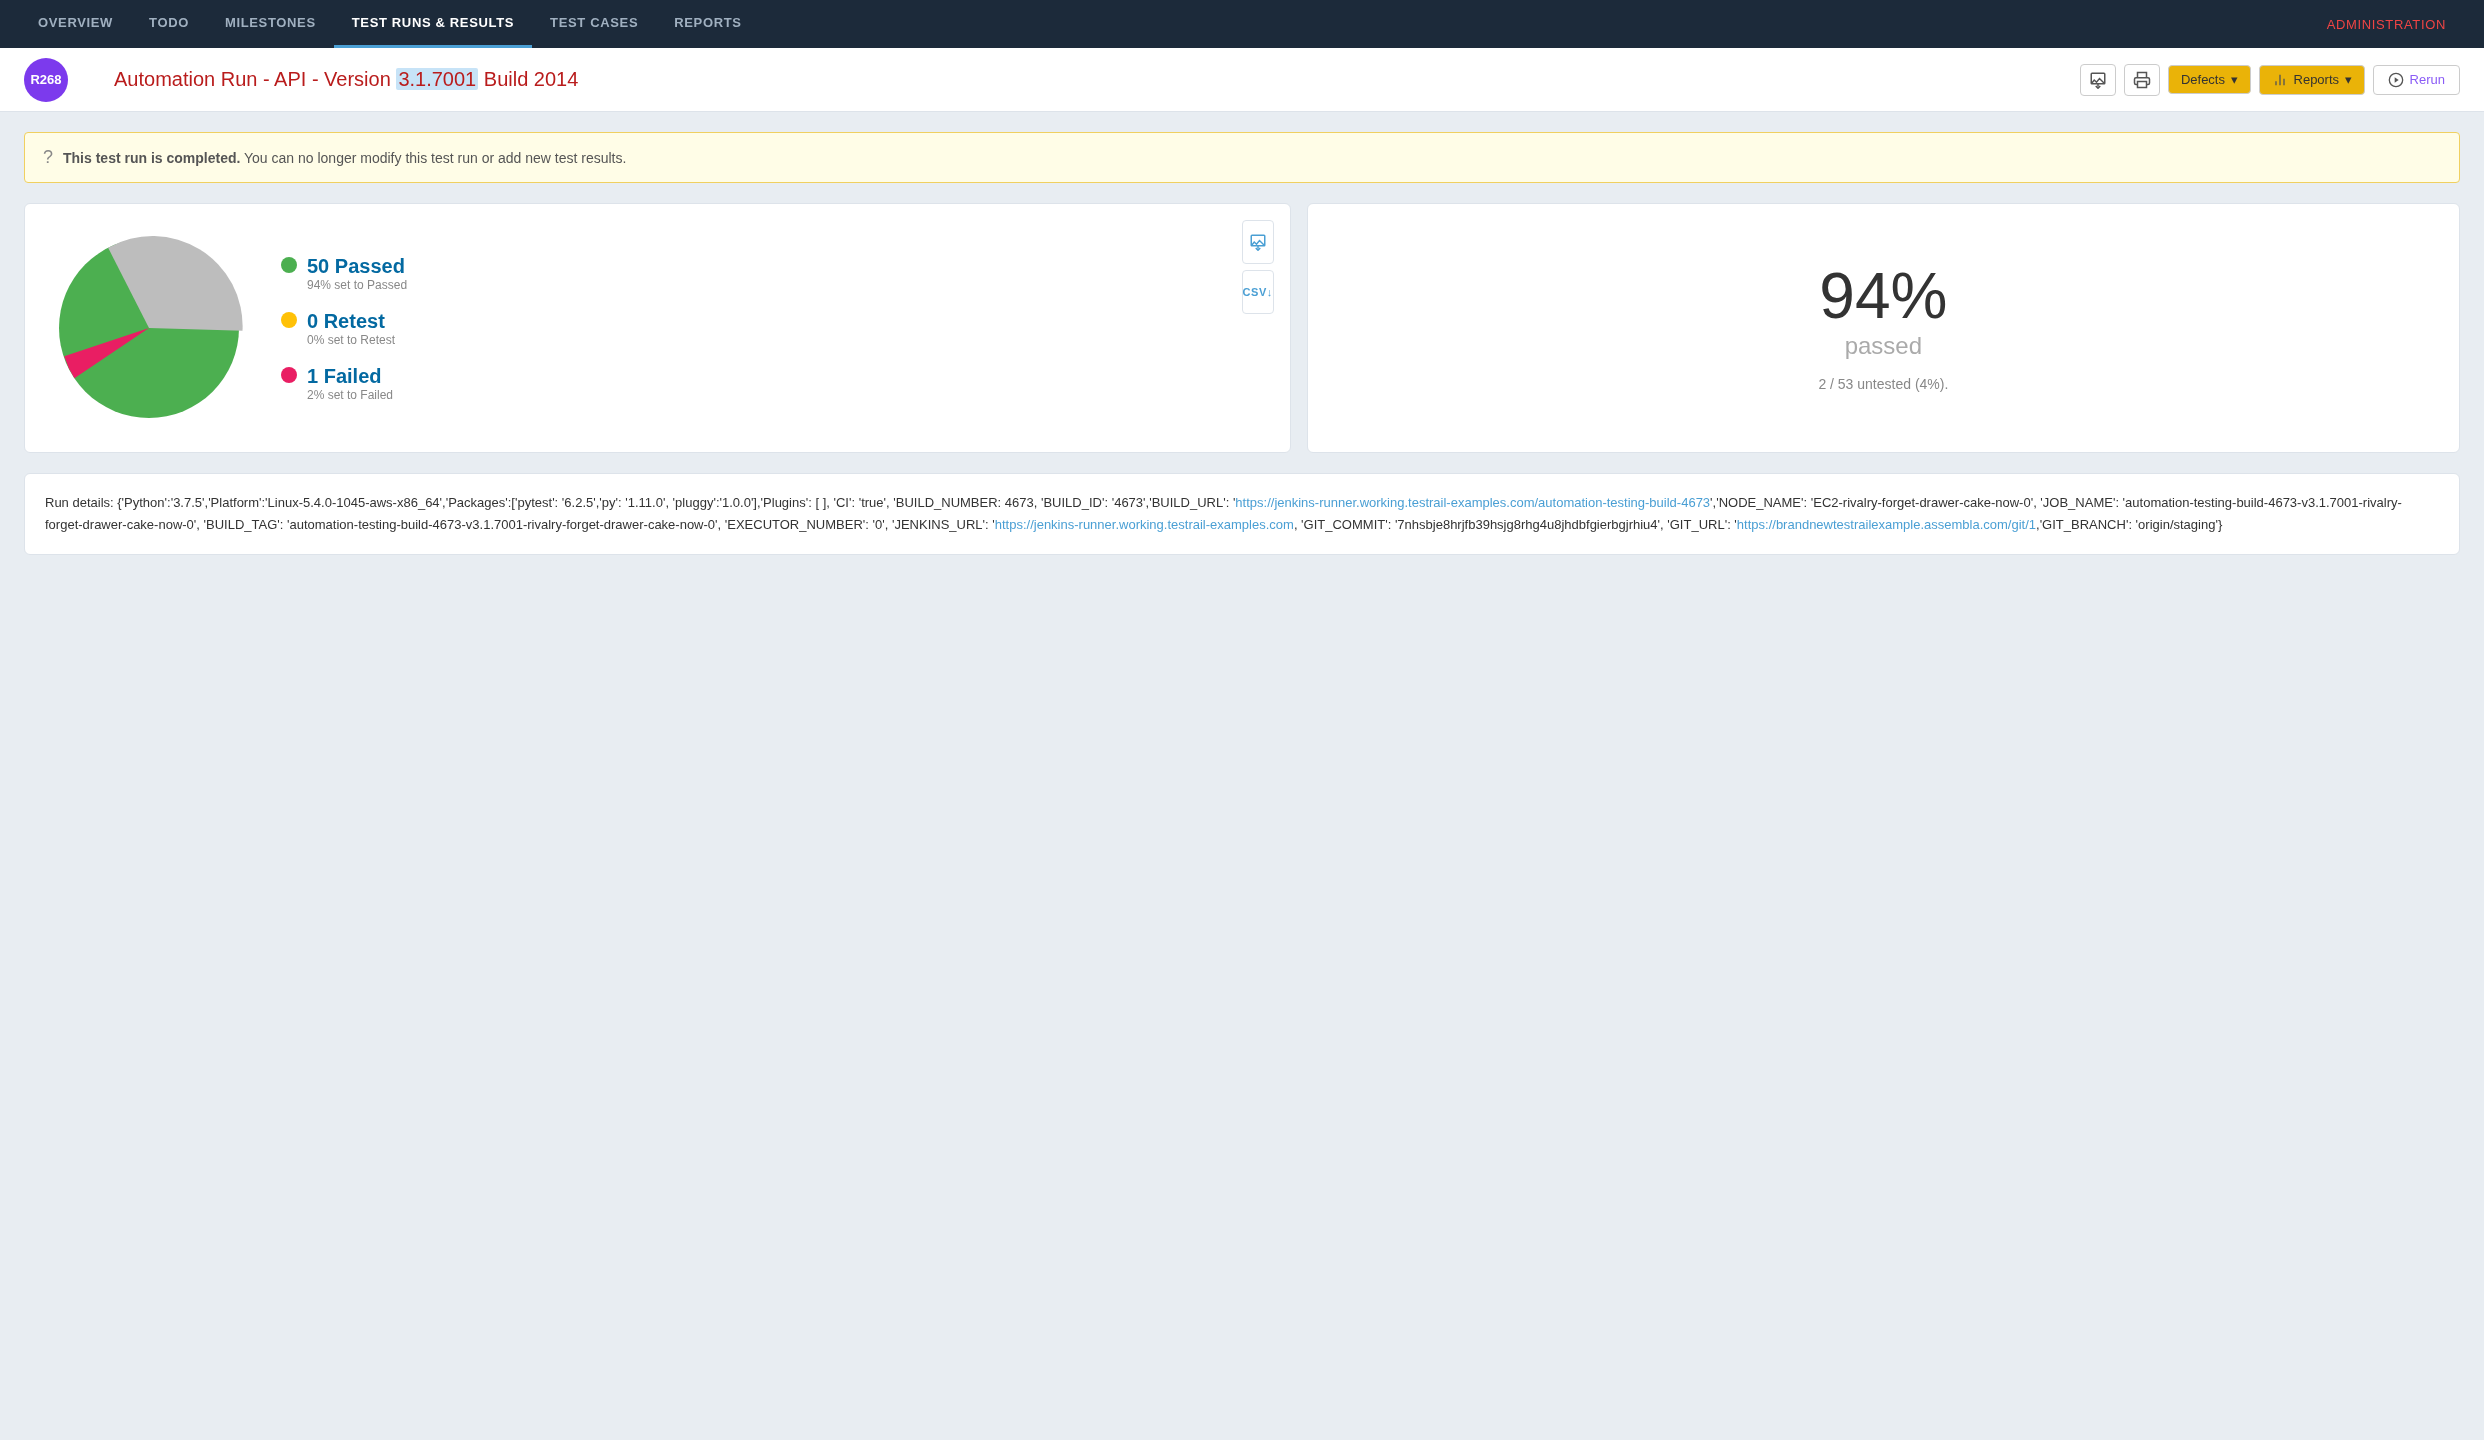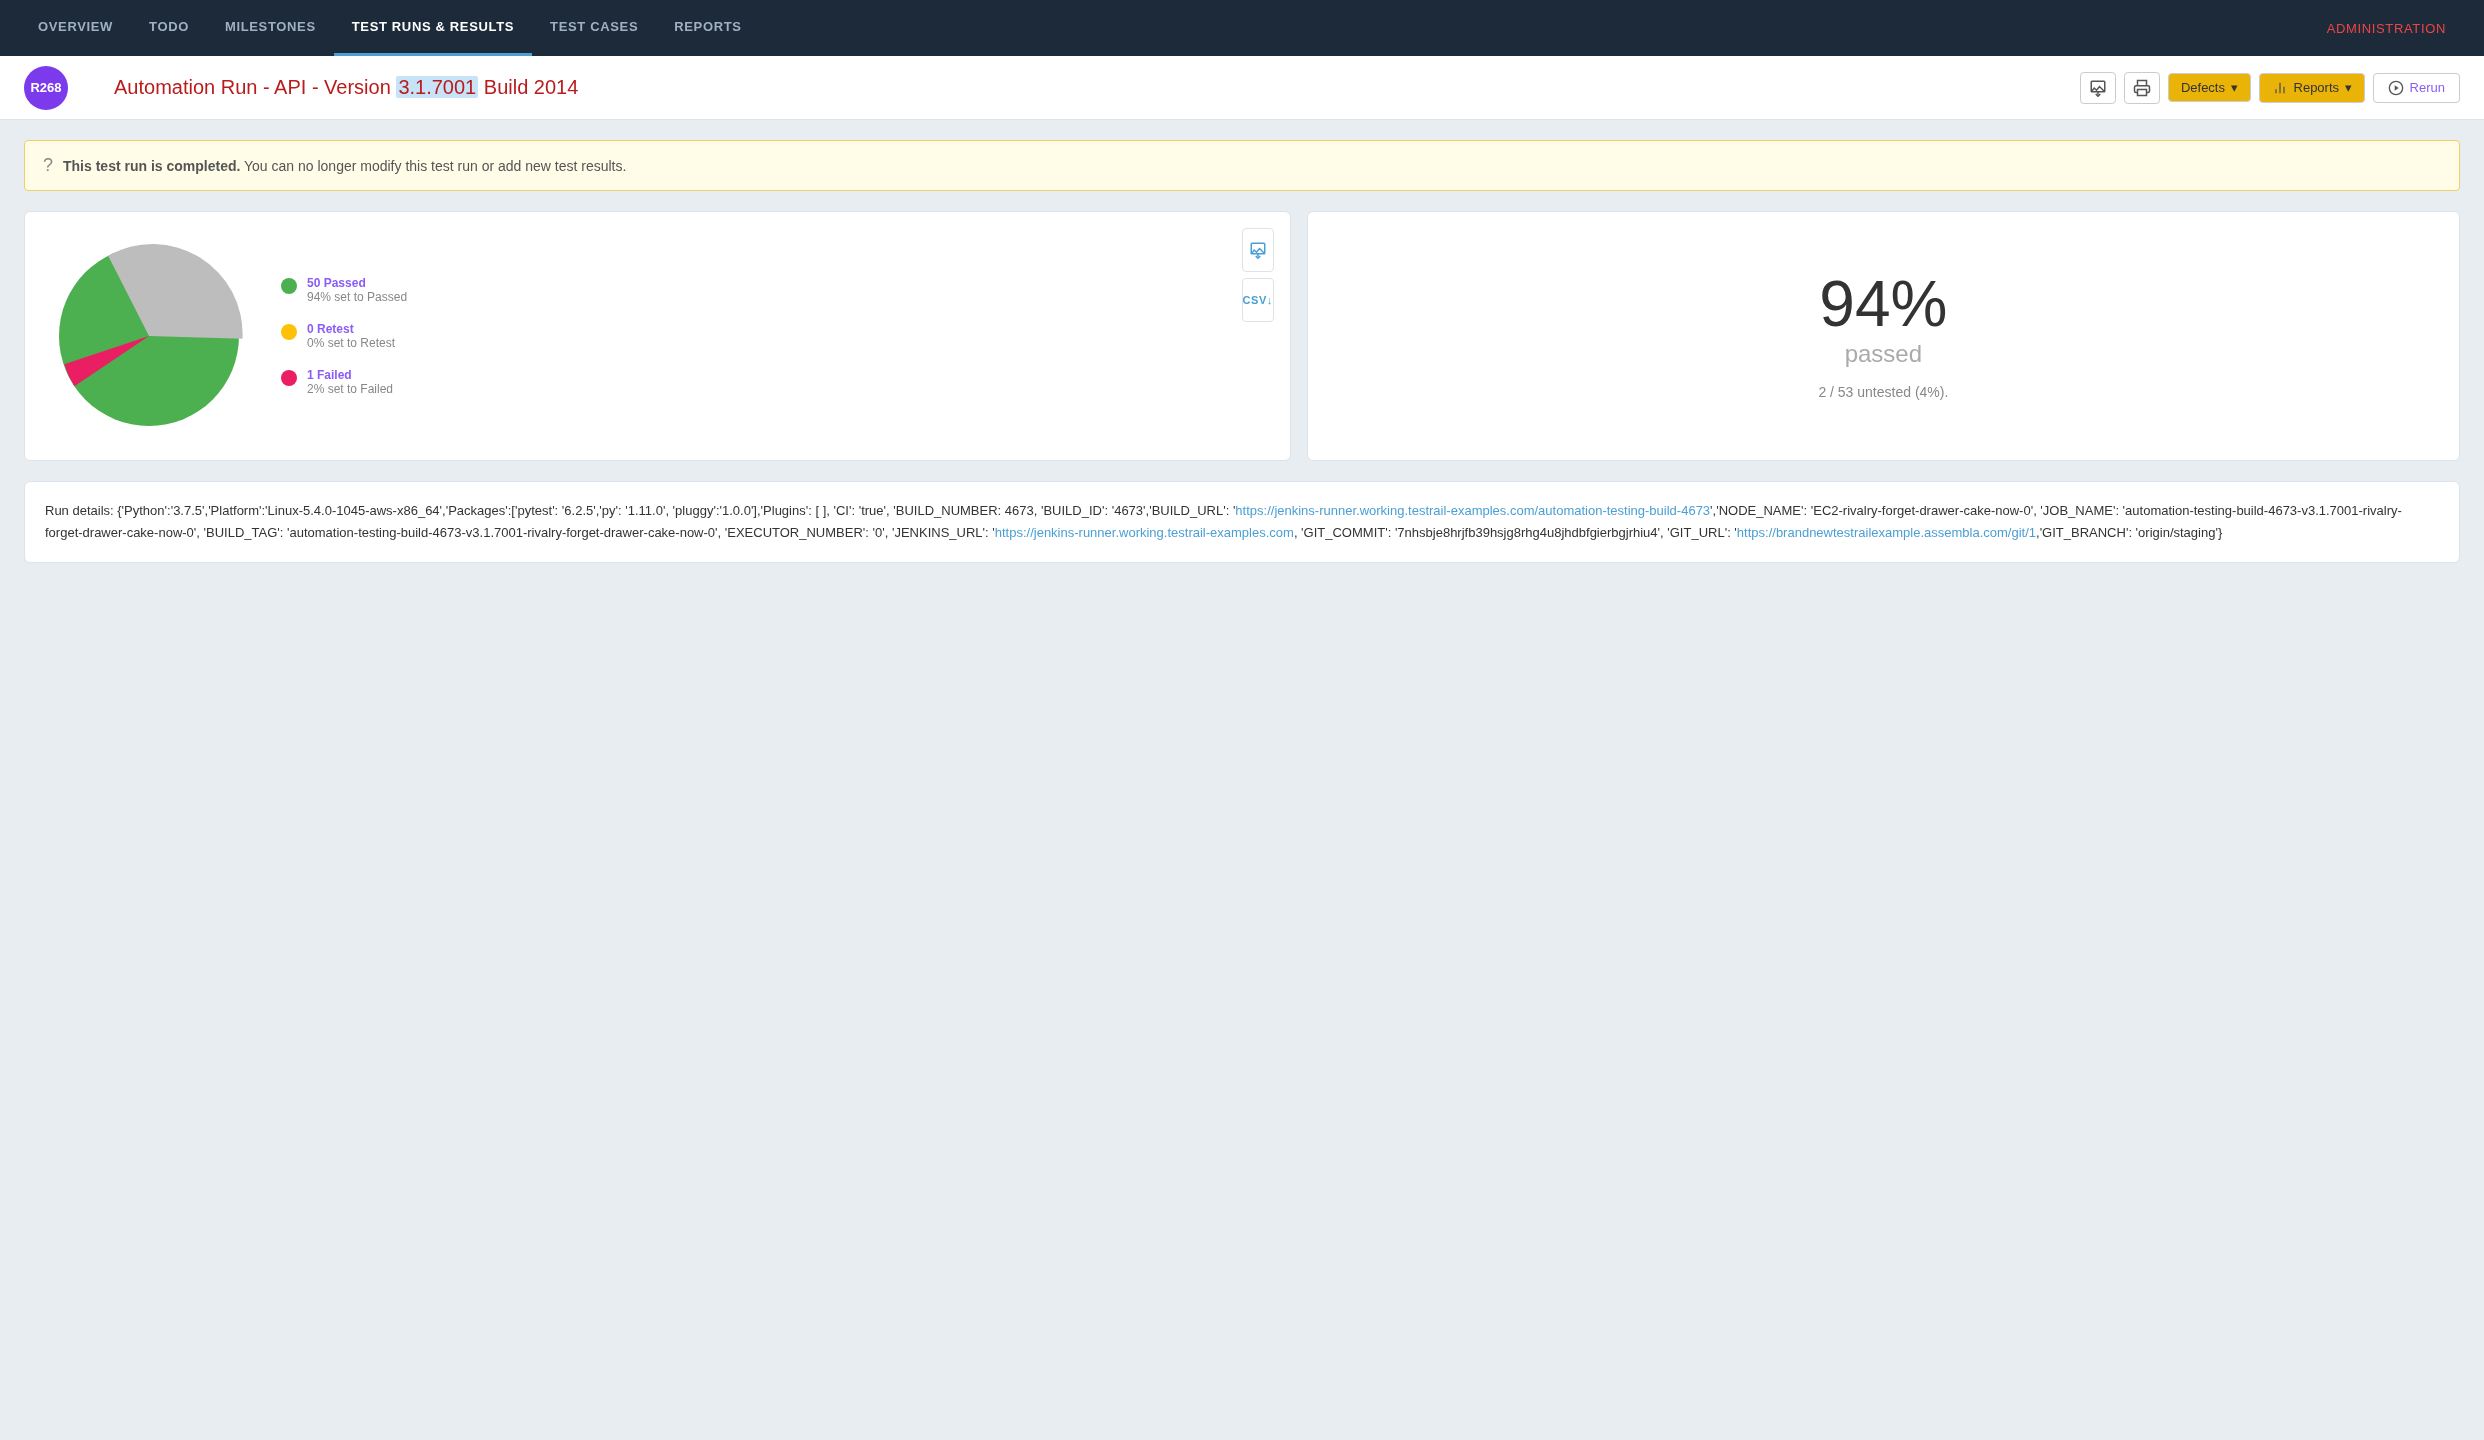--- a/index.html
+++ b/index.html
@@ -4,21 +4,21 @@
   <style>
     * { box-sizing: border-box; margin: 0; padding: 0; }
     body { font-family: -apple-system, BlinkMacSystemFont, 'Segoe UI', sans-serif; background: #e8edf2; font-size: 14px; color: #333; }
 
     
     .top-nav {
       background: #1c2a3a;
       display: flex;
       align-items: stretch;
       padding: 0 20px;
-      height: 56px;
+      height: 48px;
     }
     .nav-item {
       color: #a0b0c0;
       text-decoration: none;
       font-size: 13px;
       font-weight: 600;
       letter-spacing: 0.05em;
       text-transform: uppercase;
       padding: 0 18px;
       display: flex;
@@ -198,23 +198,23 @@
     }
     .legend-dot {
       width: 16px;
       height: 16px;
       border-radius: 50%;
       flex-shrink: 0;
       margin-top: 2px;
     }
     .legend-text {}
     .legend-title {
-      font-size: 12px;
+      font-size: 20px;
       font-weight: 600;
-      color: #8b5cf6;
+      color: #0369a1;
     }
     .legend-sub {
       font-size: 12px;
       color: #888;
     }
 
     
     .export-icons {
       position: absolute;
       top: 16px;

